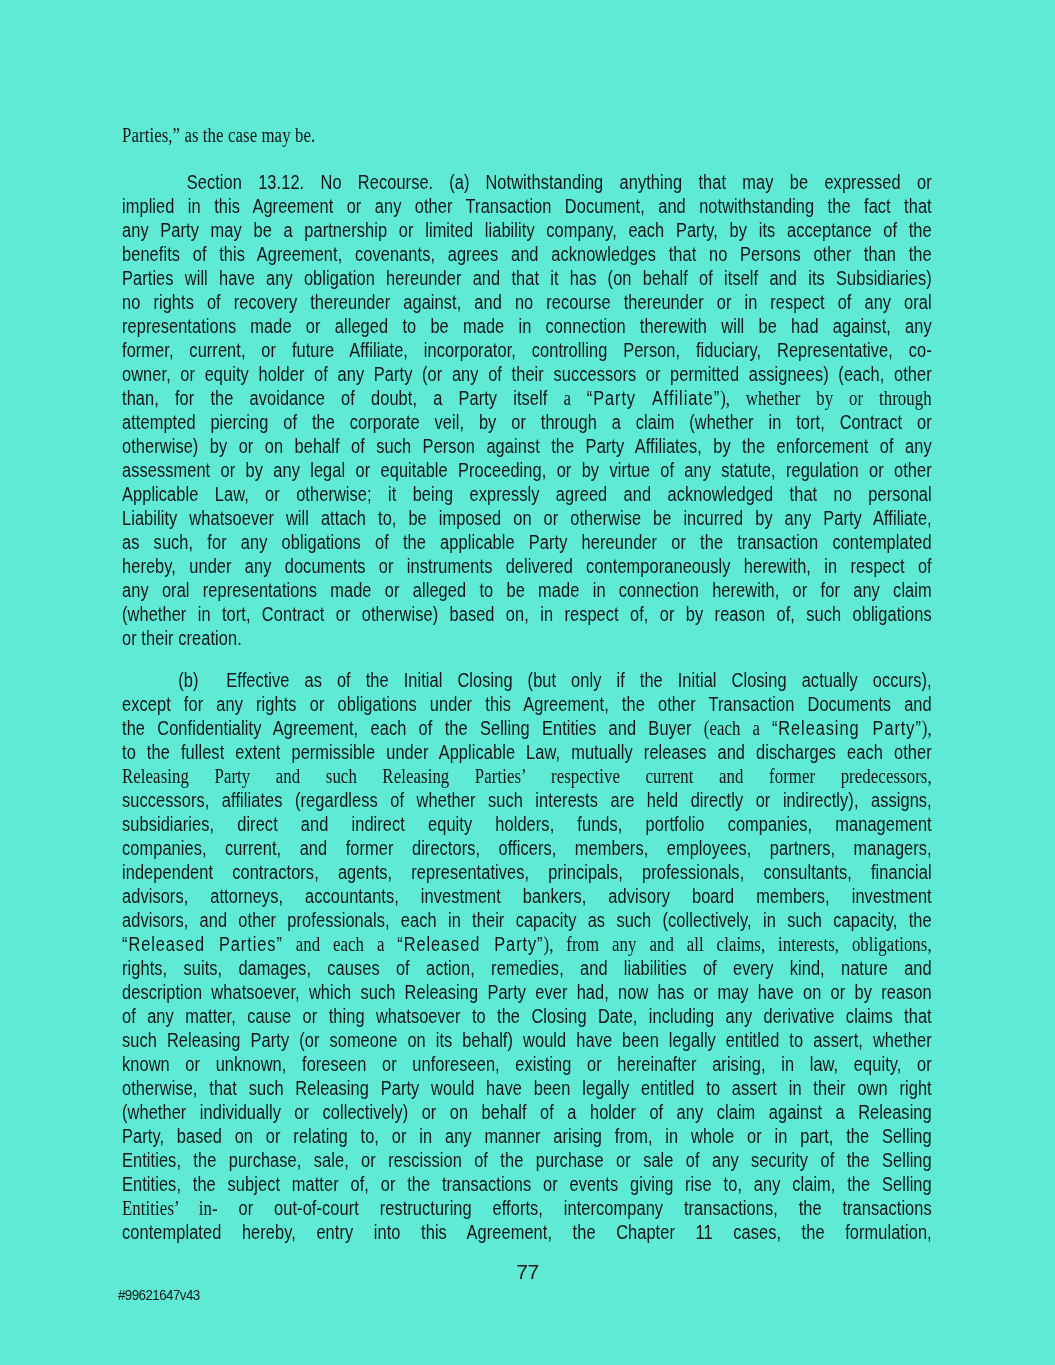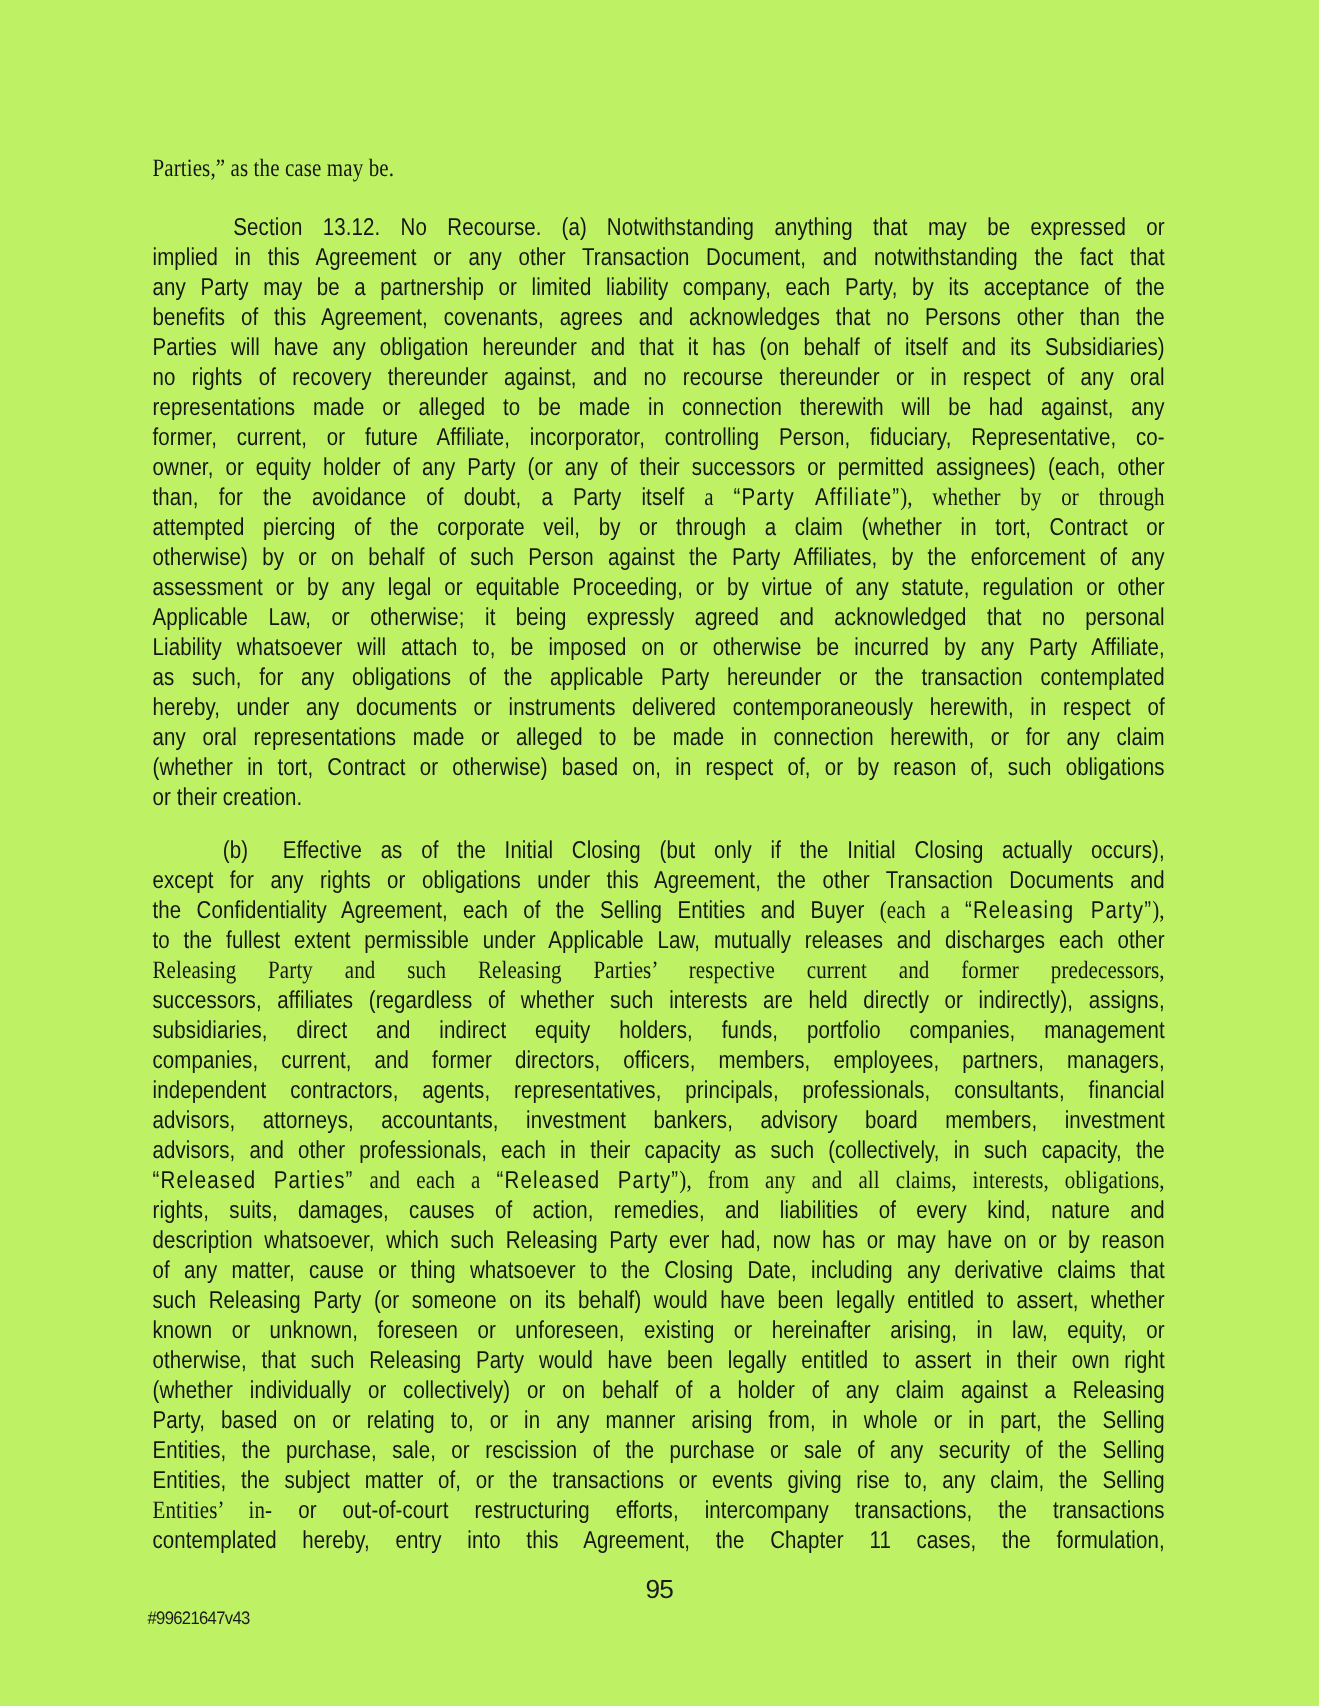--- a/index.html
+++ b/index.html
@@ -1,20 +1,20 @@
 <!DOCTYPE html>
 <html><head>
 <meta charset="utf-8">
 <style>
   html, body { margin: 0; padding: 0; background: #e8e8e8; }
   .page {
     position: relative;
     width: 1055px;
     height: 1365px;
-    background: #bef264;
+    background: #5eead4;
     color: #161616;
     overflow: hidden;
     font-family: "Liberation Sans", sans-serif;
   }
   
   .content {
     position: absolute;
     top: 123px;
     left: 122px;
     width: 964px;               
@@ -112,15 +112,15 @@
         <div class="line"><span class="run n">known or unknown, foreseen or unforeseen, existing or hereinafter arising, in law, equity, or</span></div>
         <div class="line"><span class="run n">otherwise, that such Releasing Party would have been legally entitled to assert in their own right</span></div>
         <div class="line"><span class="run n">(whether individually or collectively) or on behalf of a holder of any claim against a Releasing</span></div>
         <div class="line"><span class="run n">Party, based on or relating to, or in any manner arising from, in whole or in part, the Selling</span></div>
         <div class="line"><span class="run n">Entities, the purchase, sale, or rescission of the purchase or sale of any security of the Selling</span></div>
         <div class="line"><span class="run n">Entities, the subject matter of, or the transactions or events giving rise to, any claim, the Selling</span></div>
         <div class="line"><span class="run f">Entities’ in-</span><span class="run n"> or out-of-court restructuring efforts, intercompany transactions, the transactions</span></div>
         <div class="line"><span class="run n">contemplated hereby, entry into this Agreement, the Chapter 11 cases, the formulation,</span></div>
       </div>
     </div>
-  <div class="footer-page-number">95</div>
+  <div class="footer-page-number">77</div>
   <div class="footer-doc-ref">#99621647v43</div>
 </div>
 
 </body></html>

